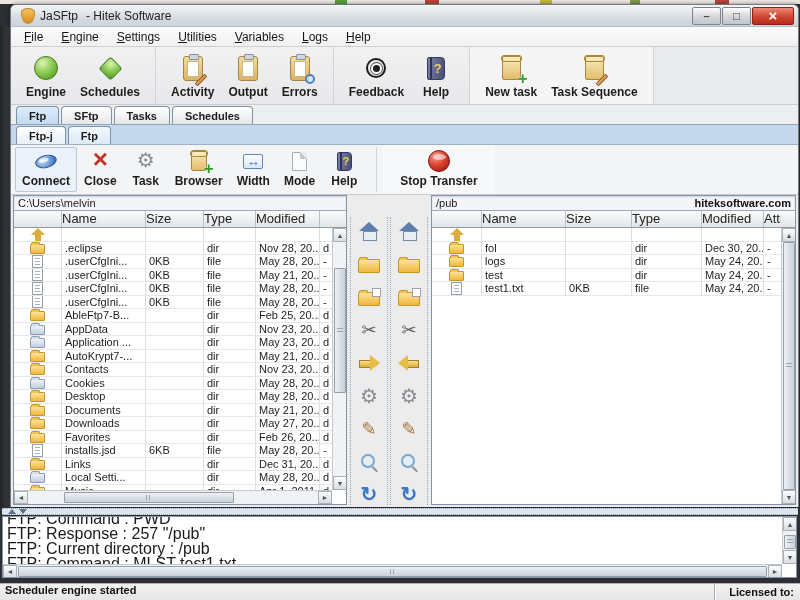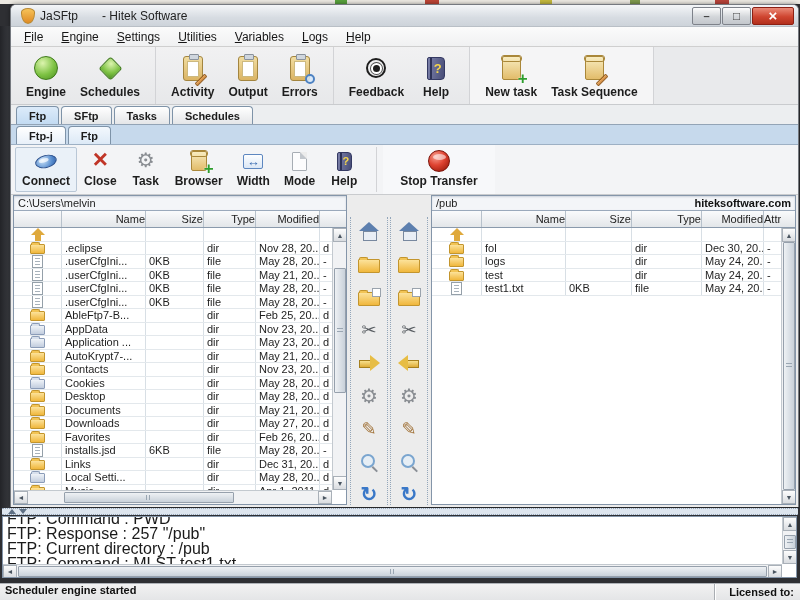--- a/index.html
+++ b/index.html
@@ -9,21 +9,21 @@
 
   
   #desktop-top{position:absolute;left:0;top:0;width:800px;height:4px;background:#ece9e2}
   .frag{position:absolute;top:0;height:4px}
 
   
   #window{position:absolute;left:10px;top:4px;width:789px;height:503px;background:#ececec;border:1px solid #75797f;border-bottom:none;border-radius:6px 6px 0 0;box-shadow:0 0 4px rgba(0,0,0,.45)}
   .titlebar{height:22px;display:flex;align-items:center;padding:0 4px;background:linear-gradient(#f4f6f8,#d7dce2 60%,#cdd3da);border-radius:5px 5px 0 0;border-bottom:1px solid #b9bfc6}
   .title-ic{width:14px;height:16px;margin:0 5px 0 6px;background:linear-gradient(#f6c35a,#df8a24);border:1px solid #b98a33;border-radius:7px 7px 50% 50%/4px 4px 65% 65%}
   .title-text{font-size:12px;color:#222}
-  .title-sub{font-size:12px;color:#222;margin-left:24px}
+  .title-sub{font-size:12px;color:#222;margin-left:8px}
   .win-btns{margin-left:auto;display:flex}
   .winbtn{width:29px;height:18px;border:1px solid #7e828a;border-radius:2px;background:linear-gradient(#fdfdfd,#d3d6da 55%,#c3c7cc);display:flex;align-items:center;justify-content:center;font-size:11px;color:#444;margin-left:1px}
   .winbtn.close{width:42px;background:linear-gradient(#ea8a77,#cf4530 55%,#b22f1c);border-color:#8c2013;color:#fff;font-weight:bold;font-size:12px}
 
   
   .menubar{height:20px;display:flex;align-items:center;background:linear-gradient(#fbfbfb,#f0f1f2);border-bottom:1px solid #cfcfcf;padding-left:4px}
   .menu-item{font-size:12px;color:#161616;padding:2px 9px;cursor:default}
 
   
   .toolbar{height:58px;display:flex;align-items:stretch;background:#e9eaec;border-bottom:1px solid #c9cbce}
@@ -57,21 +57,21 @@
   .panel{position:relative;border:1px solid #8495a9;background:#fff;display:flex;flex-direction:column;overflow:hidden}
   .lp{width:334px}
   .rp{flex:1}
   .mid{width:84px;display:flex;justify-content:center;gap:2px;background:#ececec;padding-top:22px}
   .midcol{width:38px;border-left:1px dotted #93a6ba;border-right:1px dotted #93a6ba;display:flex;flex-direction:column;align-items:center;gap:13px;padding-top:4px}
   .act{width:26px;height:20px;display:flex;align-items:center;justify-content:center;position:relative}
 
   .pathbar{height:15px;background:#f3f5f8;border-bottom:1px solid #9aa9bb;display:flex;justify-content:space-between;align-items:center;padding:0 4px;font-size:11px;color:#222;box-shadow:inset 0 1px 2px rgba(130,145,165,.35)}
   .pathhost{font-weight:bold;color:#111}
   .thead{height:17px;display:flex;background:linear-gradient(#fafbfc,#e3e6e9);border-bottom:1px solid #8a9aac;padding-right:14px}
-  .th{font-size:11px;color:#222;text-align:right;border-right:1px solid #b7c1cb;overflow:hidden;white-space:nowrap;line-height:16px}
+  .th{font-size:13px;color:#222;text-align:left;border-right:1px solid #b7c1cb;overflow:hidden;white-space:nowrap;line-height:16px}
   .tbody{flex:1;overflow:hidden;position:relative}
   .lp .tbody{margin-bottom:14px}
   .trow{height:13.5px;display:flex;border-bottom:1px solid #e3e8ec;padding-right:14px}
   .td{font-size:11px;color:#1e1e1e;border-right:1px solid #d8dfe5;overflow:hidden;white-space:nowrap;padding-left:3px;line-height:13px}
   .td.icn{display:flex;align-items:center;justify-content:center;padding-left:0}
   .lp .c0{width:48px}.lp .c1{width:84px}.lp .c2{width:58px}.lp .c3{width:52px}.lp .c4{width:64px}.lp .c5{flex:1;border-right:none}
   .rp .c0{width:50px}.rp .c1{width:84px}.rp .c2{width:66px}.rp .c3{width:70px}.rp .c4{width:62px}.rp .c5{flex:1;border-right:none}
 
   
   .vscroll{position:absolute;top:32px;right:0;width:14px;background:#f1f2f4;border-left:1px solid #c3c9cf}

